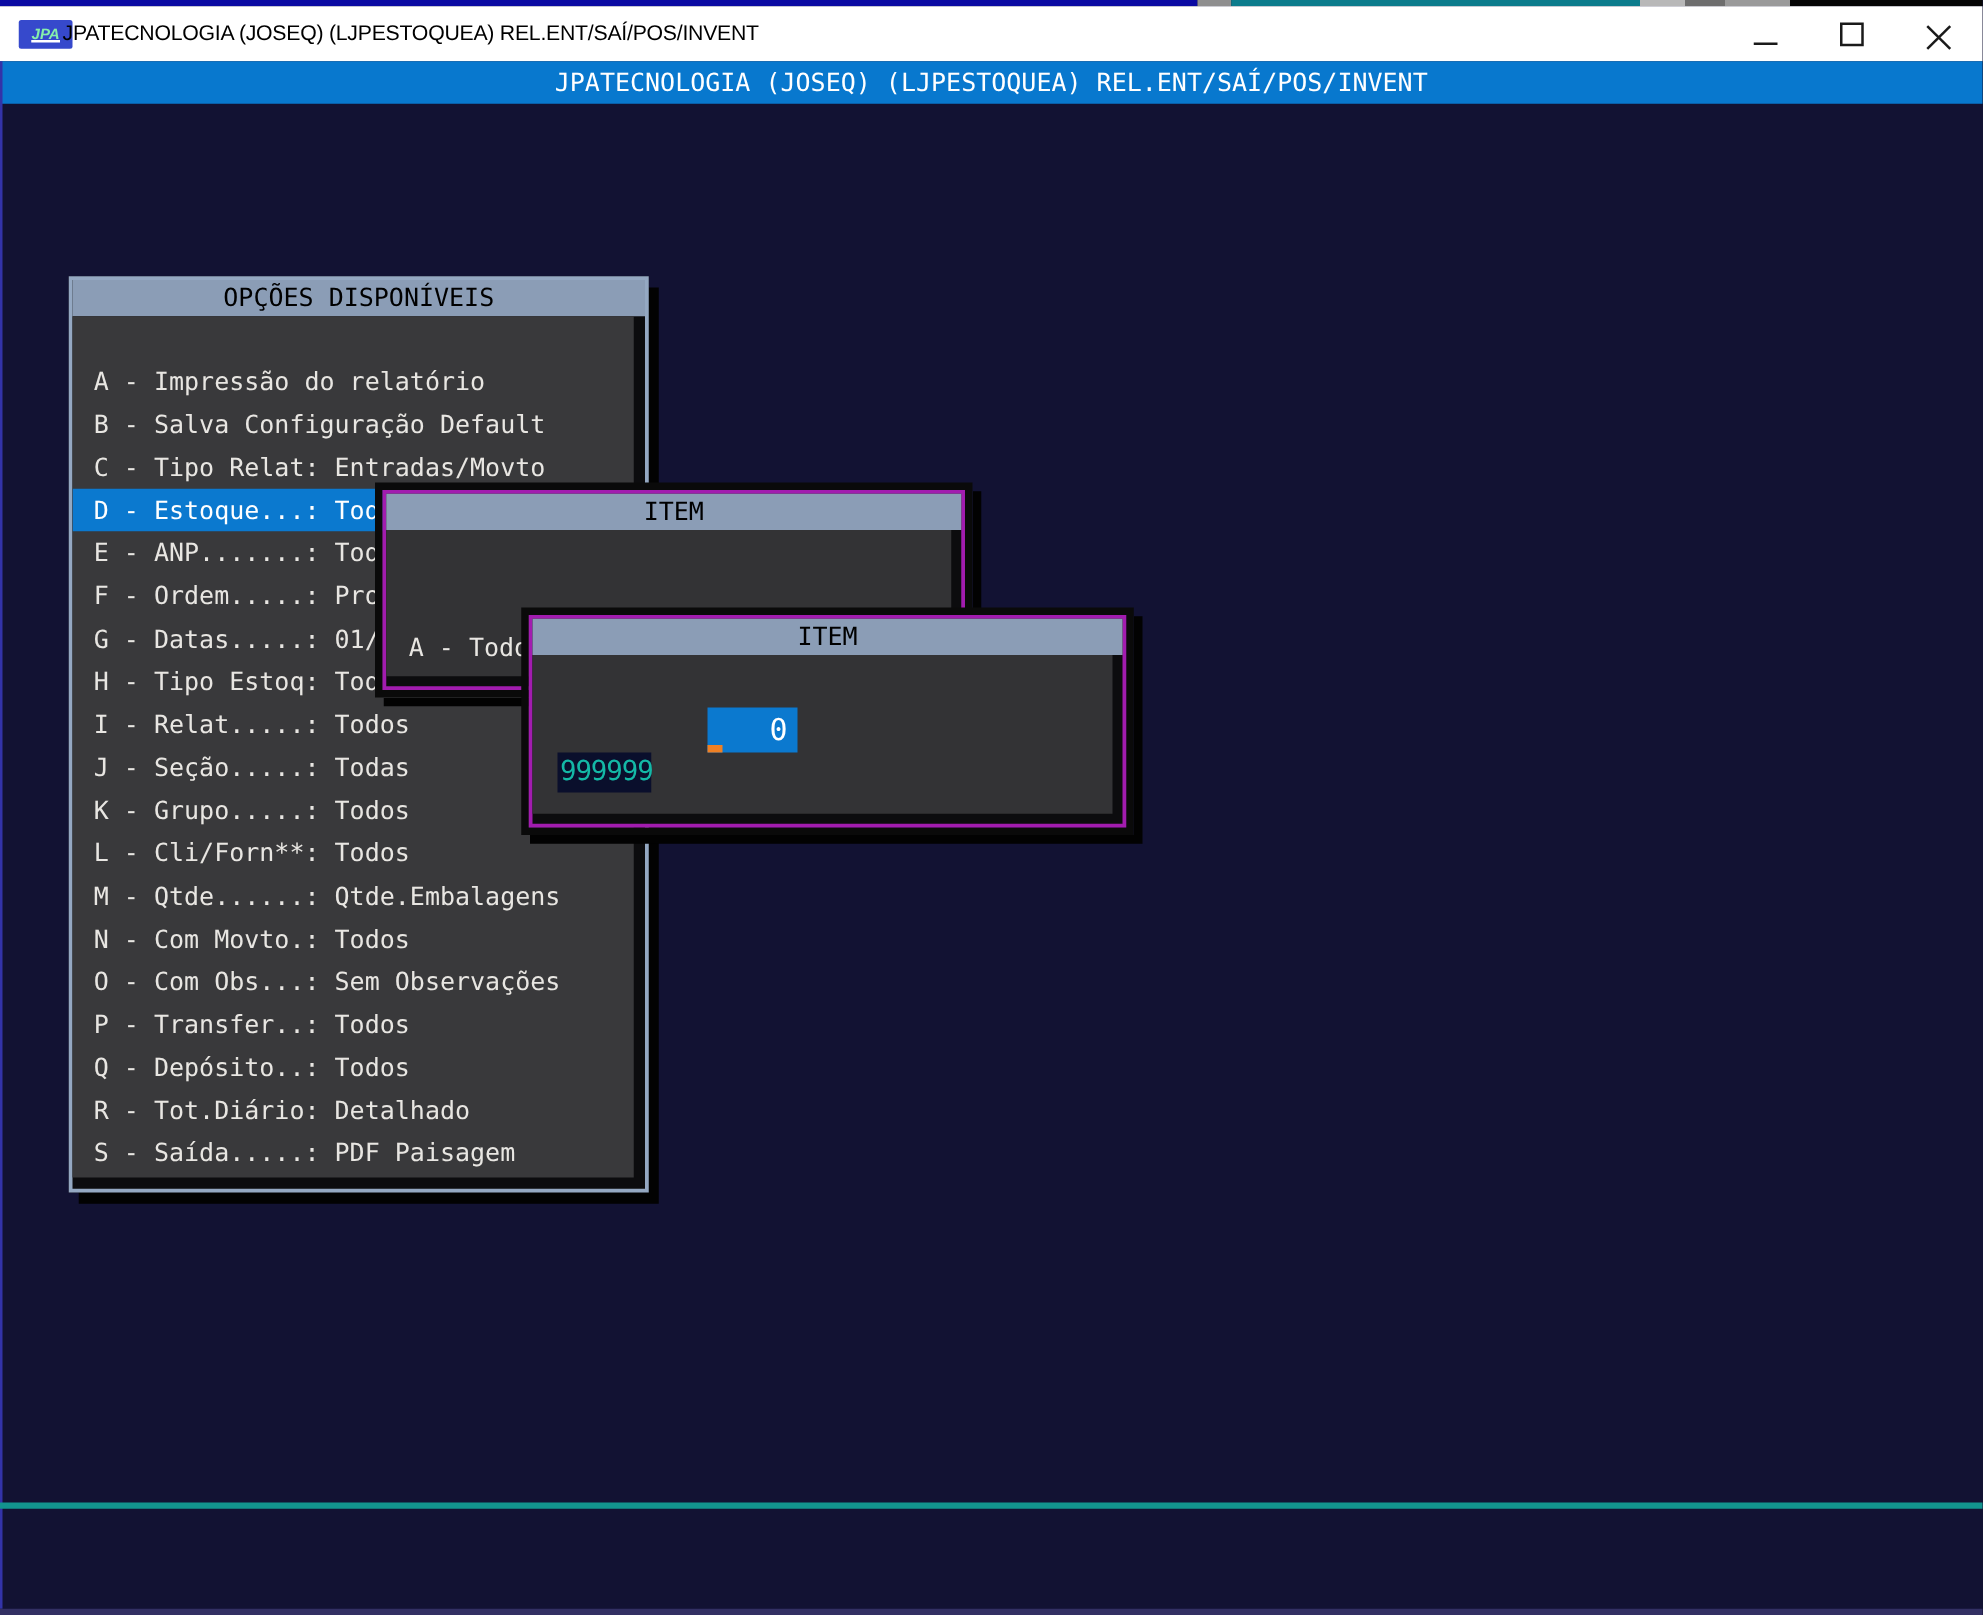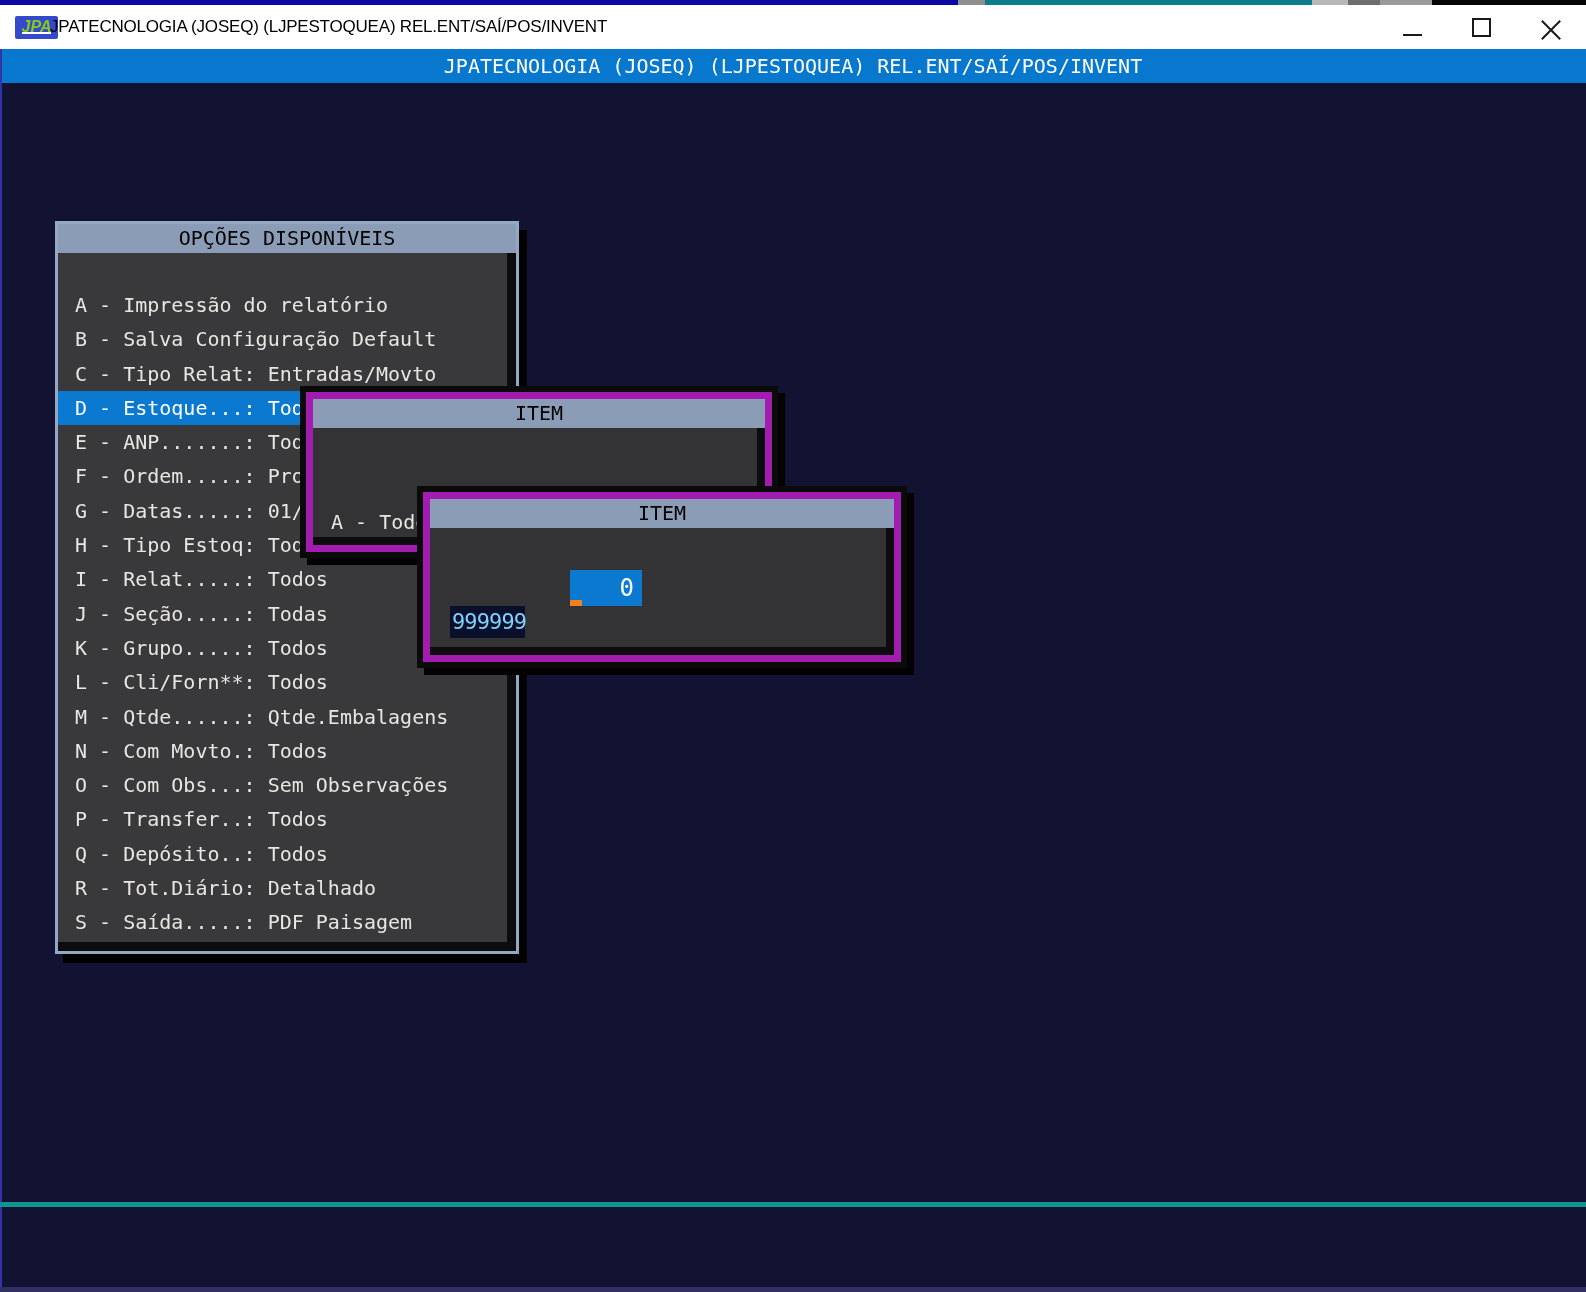--- a/index.html
+++ b/index.html
@@ -18,21 +18,21 @@
   .top-sliver .s6{width:52px;background:#9a9a9a;}
   .top-sliver .s7{flex:1;background:#050505;}
 
   
   .titlebar{
     position:absolute;left:0;top:5px;width:1586px;height:44px;background:#ffffff;
     font-family:"Liberation Sans", sans-serif;
   }
   .app-icon{
     position:absolute;left:15px;top:11px;width:43px;height:23px;background:#3649cc;
-    border-radius:2px;color:#84cc16;font-weight:bold;font-style:italic;font-size:16px;
+    border-radius:2px;color:#86efac;font-weight:bold;font-style:italic;font-size:12px;
     display:flex;align-items:center;justify-content:center;
   }
   .app-icon span{border-bottom:2px solid #ffffff;line-height:10px;}
   .titlebar-text{
     position:absolute;left:50px;top:0;height:44px;display:flex;align-items:center;
     font-size:17px;color:#000000;letter-spacing:-0.2px;
   }
   .win-btn{position:absolute;top:0;width:46px;height:44px;}
   .btn-min{left:1390px;}
   .btn-min i{position:absolute;left:13px;top:29px;width:19px;height:2px;background:#1a1a1a;}
@@ -59,42 +59,42 @@
   .tui-header{
     height:29px;background:#8b9db6;color:#000000;font-size:20px;line-height:29px;
     text-align:center;white-space:pre;
   }
   .tui-body{position:absolute;left:0;top:29px;right:9px;bottom:9px;background:#39393b;overflow:hidden;}
   .trow{height:34.3px;line-height:34.3px;font-size:20px;color:#e8e6e2;white-space:pre;padding-left:17px;}
   .trow.sel{background:#0b79cf;color:#ffffff;}
 
   
   .dlg-frame{position:absolute;border:6px solid #0a0a0a;box-shadow:7px 7px 0 #020202;}
-  .dlg-inner{position:relative;width:100%;height:100%;border:7px solid #a21caf;background:#0c0c0e;box-sizing:border-box;}
+  .dlg-inner{position:relative;width:100%;height:100%;border:3px solid #a21caf;background:#0c0c0e;box-sizing:border-box;}
   .dlg-inner .tui-body{right:8px;bottom:8px;background:#333335;}
   .dlg-inner .trow{padding-left:18px;margin-top:43px;}
 
   
   .menu-box{left:55px;top:221px;width:458px;height:727px;z-index:10;}
   .menu-box .rows{padding-top:35px;}
 
   
   .dlg1{left:300px;top:386px;width:466px;height:160px;z-index:20;}
   .dlg1 .rows{padding-top:34px;}
 
   
   .dlg2{left:417px;top:486px;width:478px;height:170px;z-index:30;}
   .field-start{
     position:absolute;left:140px;top:42px;width:72px;height:36px;background:#0b79cf;
     color:#ffffff;font-size:24px;line-height:36px;text-align:right;padding-right:8px;box-sizing:border-box;
   }
   .cursor{position:absolute;left:140px;top:72px;width:12px;height:6px;background:#ef8024;}
   .field-end{
     position:absolute;left:20px;top:78px;width:75px;height:32px;background:#0a0f2c;
-    color:#7dd3fc;font-size:22px;line-height:32px;letter-spacing:-0.9px;padding-left:2px;box-sizing:border-box;
+    color:#14b8a6;font-size:22px;line-height:32px;letter-spacing:-0.9px;padding-left:2px;box-sizing:border-box;
   }
 </style>
 </head>
 <body>
 
 <div class="top-sliver">
   <i class="s1"></i>
     <i class="s2"></i>
     <i class="s3"></i>
     <i class="s4"></i>

